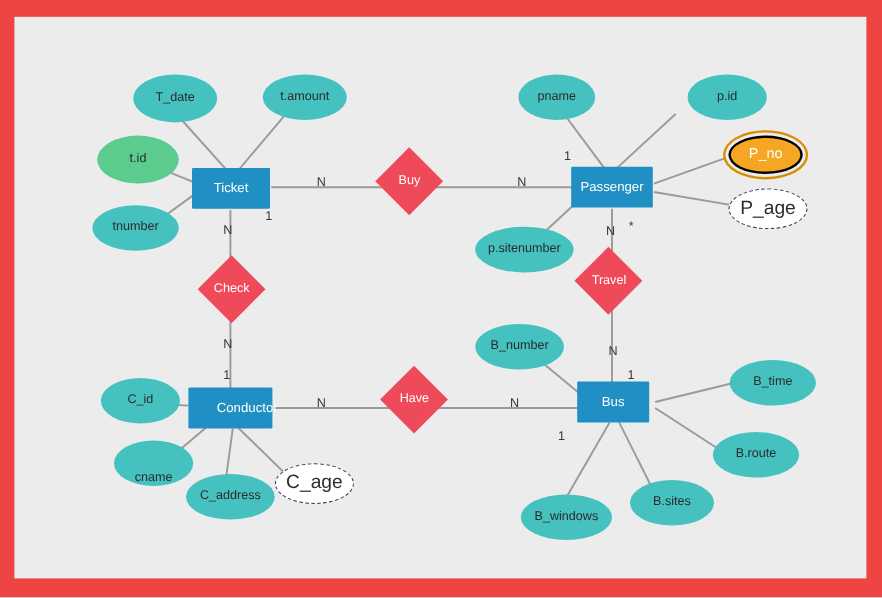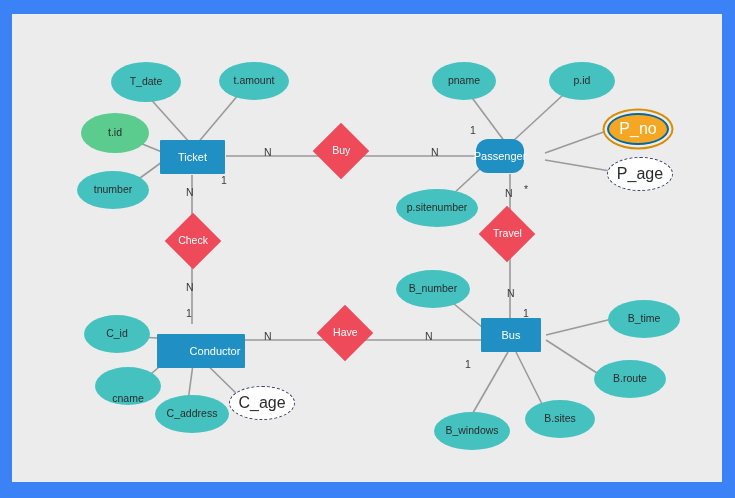--- a/index.html
+++ b/index.html
@@ -5,21 +5,21 @@
 <style>
   html, body {
     margin: 0;
     padding: 0;
     background: #ffffff;
   }
   #root {
     position: relative;
     width: 735px;
     height: 498px;
-    background: #3b82f6;
+    background: #ef4444;
     overflow: hidden;
     font-family: "Liberation Sans", sans-serif;
   }
   #canvas {
     position: absolute;
     left: 12px;
     top: 14px;
     width: 710px;
     height: 468px;
     background: #ececed;
@@ -56,23 +56,23 @@
   }
   .attr-green {
     background: #5ccb8e;
     color: #2b2b2b;
     font-size: 10.5px;
     border-radius: 50%;
   }
   .attr-multi {
     background: #f5a623;
     color: #ffffff;
-    font-size: 16px;
-    border-radius: 50%;
-    border: 2px solid #0369a1;
+    font-size: 12px;
+    border-radius: 50%;
+    border: 2px solid #000000;
     box-shadow: 0 0 0 2.5px #ececed, 0 0 0 4.5px #d98c00;
   }
   .attr-derived {
     background: #ffffff;
     color: #2b2b2b;
     font-size: 16px;
     border-radius: 50%;
     border: 1.5px dashed #3b3f6b;
   }
   .relationship {
@@ -138,21 +138,21 @@
       </div>
       <div class="node attr-green" style="left: 81px; top: 113px; width: 68px; height: 40px;">
         <span>t.id</span>
       </div>
       <div class="node attr" style="left: 77px; top: 171px; width: 72px; height: 38px;">
         <span>tnumber</span>
       </div>
       <div class="node attr" style="left: 432px; top: 62px; width: 64px; height: 38px;">
         <span>pname</span>
       </div>
-      <div class="node attr" style="left: 549px; top: 62px; width: 66px; height: 38px;">
+      <div class="node attr" style="left: 573px; top: 62px; width: 66px; height: 38px;">
         <span>p.id</span>
       </div>
       <div class="node attr" style="left: 396px; top: 189px; width: 82px; height: 38px;">
         <span>p.sitenumber</span>
       </div>
       <div class="node attr-multi" style="left: 607px; top: 113px; width: 62px; height: 32px;">
         <span>P_no</span>
       </div>
       <div class="node attr-derived" style="left: 607px; top: 157px; width: 66px; height: 34px;">
         <span>P_age</span>
@@ -192,24 +192,24 @@
       </div>
       <div class="node relationship" style="left: 487px; top: 214px; width: 40px; height: 40px;">
         <span>Travel</span>
       </div>
       <div class="node relationship" style="left: 325px; top: 313px; width: 40px; height: 40px;">
         <span>Have</span>
       </div>
       <div class="node entity" style="left: 160px; top: 140px; width: 65px; height: 34px;">
         <span>Ticket</span>
       </div>
-      <div class="node entity" style="left: 476px; top: 139px; width: 48px; height: 34px; border-radius: 12px;">
+      <div class="node entity" style="left: 476px; top: 139px; width: 68px; height: 34px;">
         <span>Passenger</span>
       </div>
-      <div class="node entity" style="left: 157px; top: 334px; width: 88px; height: 34px; padding-left: 28px;">
+      <div class="node entity" style="left: 157px; top: 323px; width: 70px; height: 34px; padding-left: 28px;">
         <span>Conductor</span>
       </div>
       <div class="node entity" style="left: 481px; top: 318px; width: 60px; height: 34px;">
         <span>Bus</span>
       </div>
       <div class="card-label" style="left: 264px; top: 146px;">N</div>
       <div class="card-label" style="left: 221px; top: 174px;">1</div>
       <div class="card-label" style="left: 186px; top: 186px;">N</div>
       <div class="card-label" style="left: 431px; top: 146px;">N</div>
       <div class="card-label" style="left: 470px; top: 124px;">1</div>

